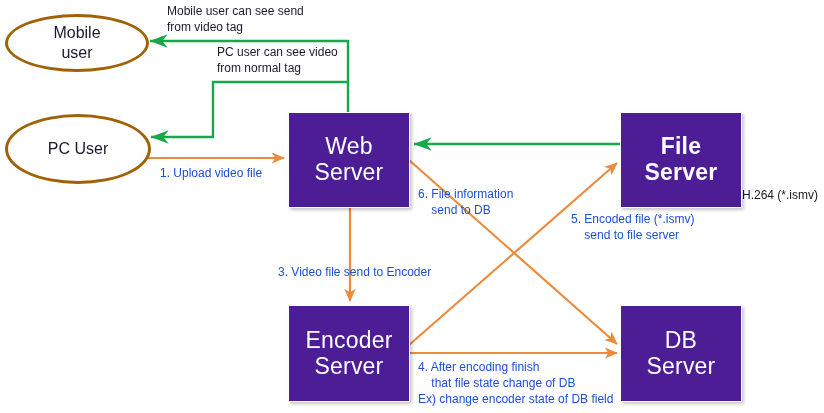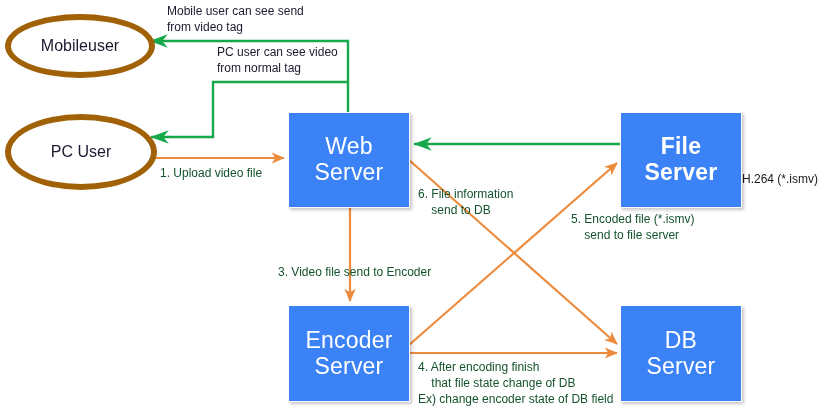--- a/index.html
+++ b/index.html
@@ -18,57 +18,57 @@
   svg#wires {
     position: absolute;
     left: 0;
     top: 0;
     width: 824px;
     height: 413px;
     pointer-events: none;
   }
   .node-box {
     position: absolute;
-    background: #3b82f6;
+    background: #4c1d95;
     border: 1px solid #ffffff;
     box-shadow: 2px 2px 3px rgba(0,0,0,0.22);
     display: flex;
     flex-direction: column;
     align-items: center;
     justify-content: center;
     color: #ffffff;
     font-size: 23px;
     line-height: 1.12;
     font-weight: 400;
     letter-spacing: 0.2px;
     text-align: center;
   }
   .node-box .l2 { display: block; }
   .actor-ellipse {
     position: absolute;
-    border: 6px solid #a16207;
+    border: 3px solid #a16207;
     border-radius: 50%;
     background: #ffffff;
     display: flex;
-    flex-direction: row;
+    flex-direction: column;
     align-items: center;
     justify-content: center;
     color: #1a1a2e;
     font-size: 16px;
     line-height: 1.28;
     text-align: center;
   }
   .note {
     position: absolute;
     font-size: 12px;
     line-height: 1.33;
     white-space: pre;
   }
   .note.black { color: #1a1a2e; }
-  .note.red { color: #14532d; }
+  .note.red { color: #1d4ed8; }
   .note.plain { color: #1a1a1a; font-size: 12px; }
 </style>
 </head>
 <body>
 
 <div id="canvas">
 
   <svg id="wires" viewBox="0 0 824 413" xmlns="http://www.w3.org/2000/svg">
     <defs>
       <marker id="arrow-green" markerWidth="9" markerHeight="9" refX="7.4" refY="3.2" orient="auto" markerUnits="strokeWidth">
@@ -138,15 +138,15 @@
 
   <div class="note red" style="left:278px; top:265px;text-align:center;">3. Video file send to Encoder</div>
 
   <div class="note red" style="left:418px; top:360px;">4. After encoding finish
     that file state change of DB
 Ex) change encoder state of DB field</div>
 
   <div class="note red" style="left:525px; top:212px;margin-left:46px;">5. Encoded file (*.ismv)
     send to file server</div>
 
-  <div class="note plain" style="left:742px; top:172px;">H.264 (*.ismv)</div>
+  <div class="note plain" style="left:742px; top:188px;">H.264 (*.ismv)</div>
 
 </div>
 
 </body></html>

